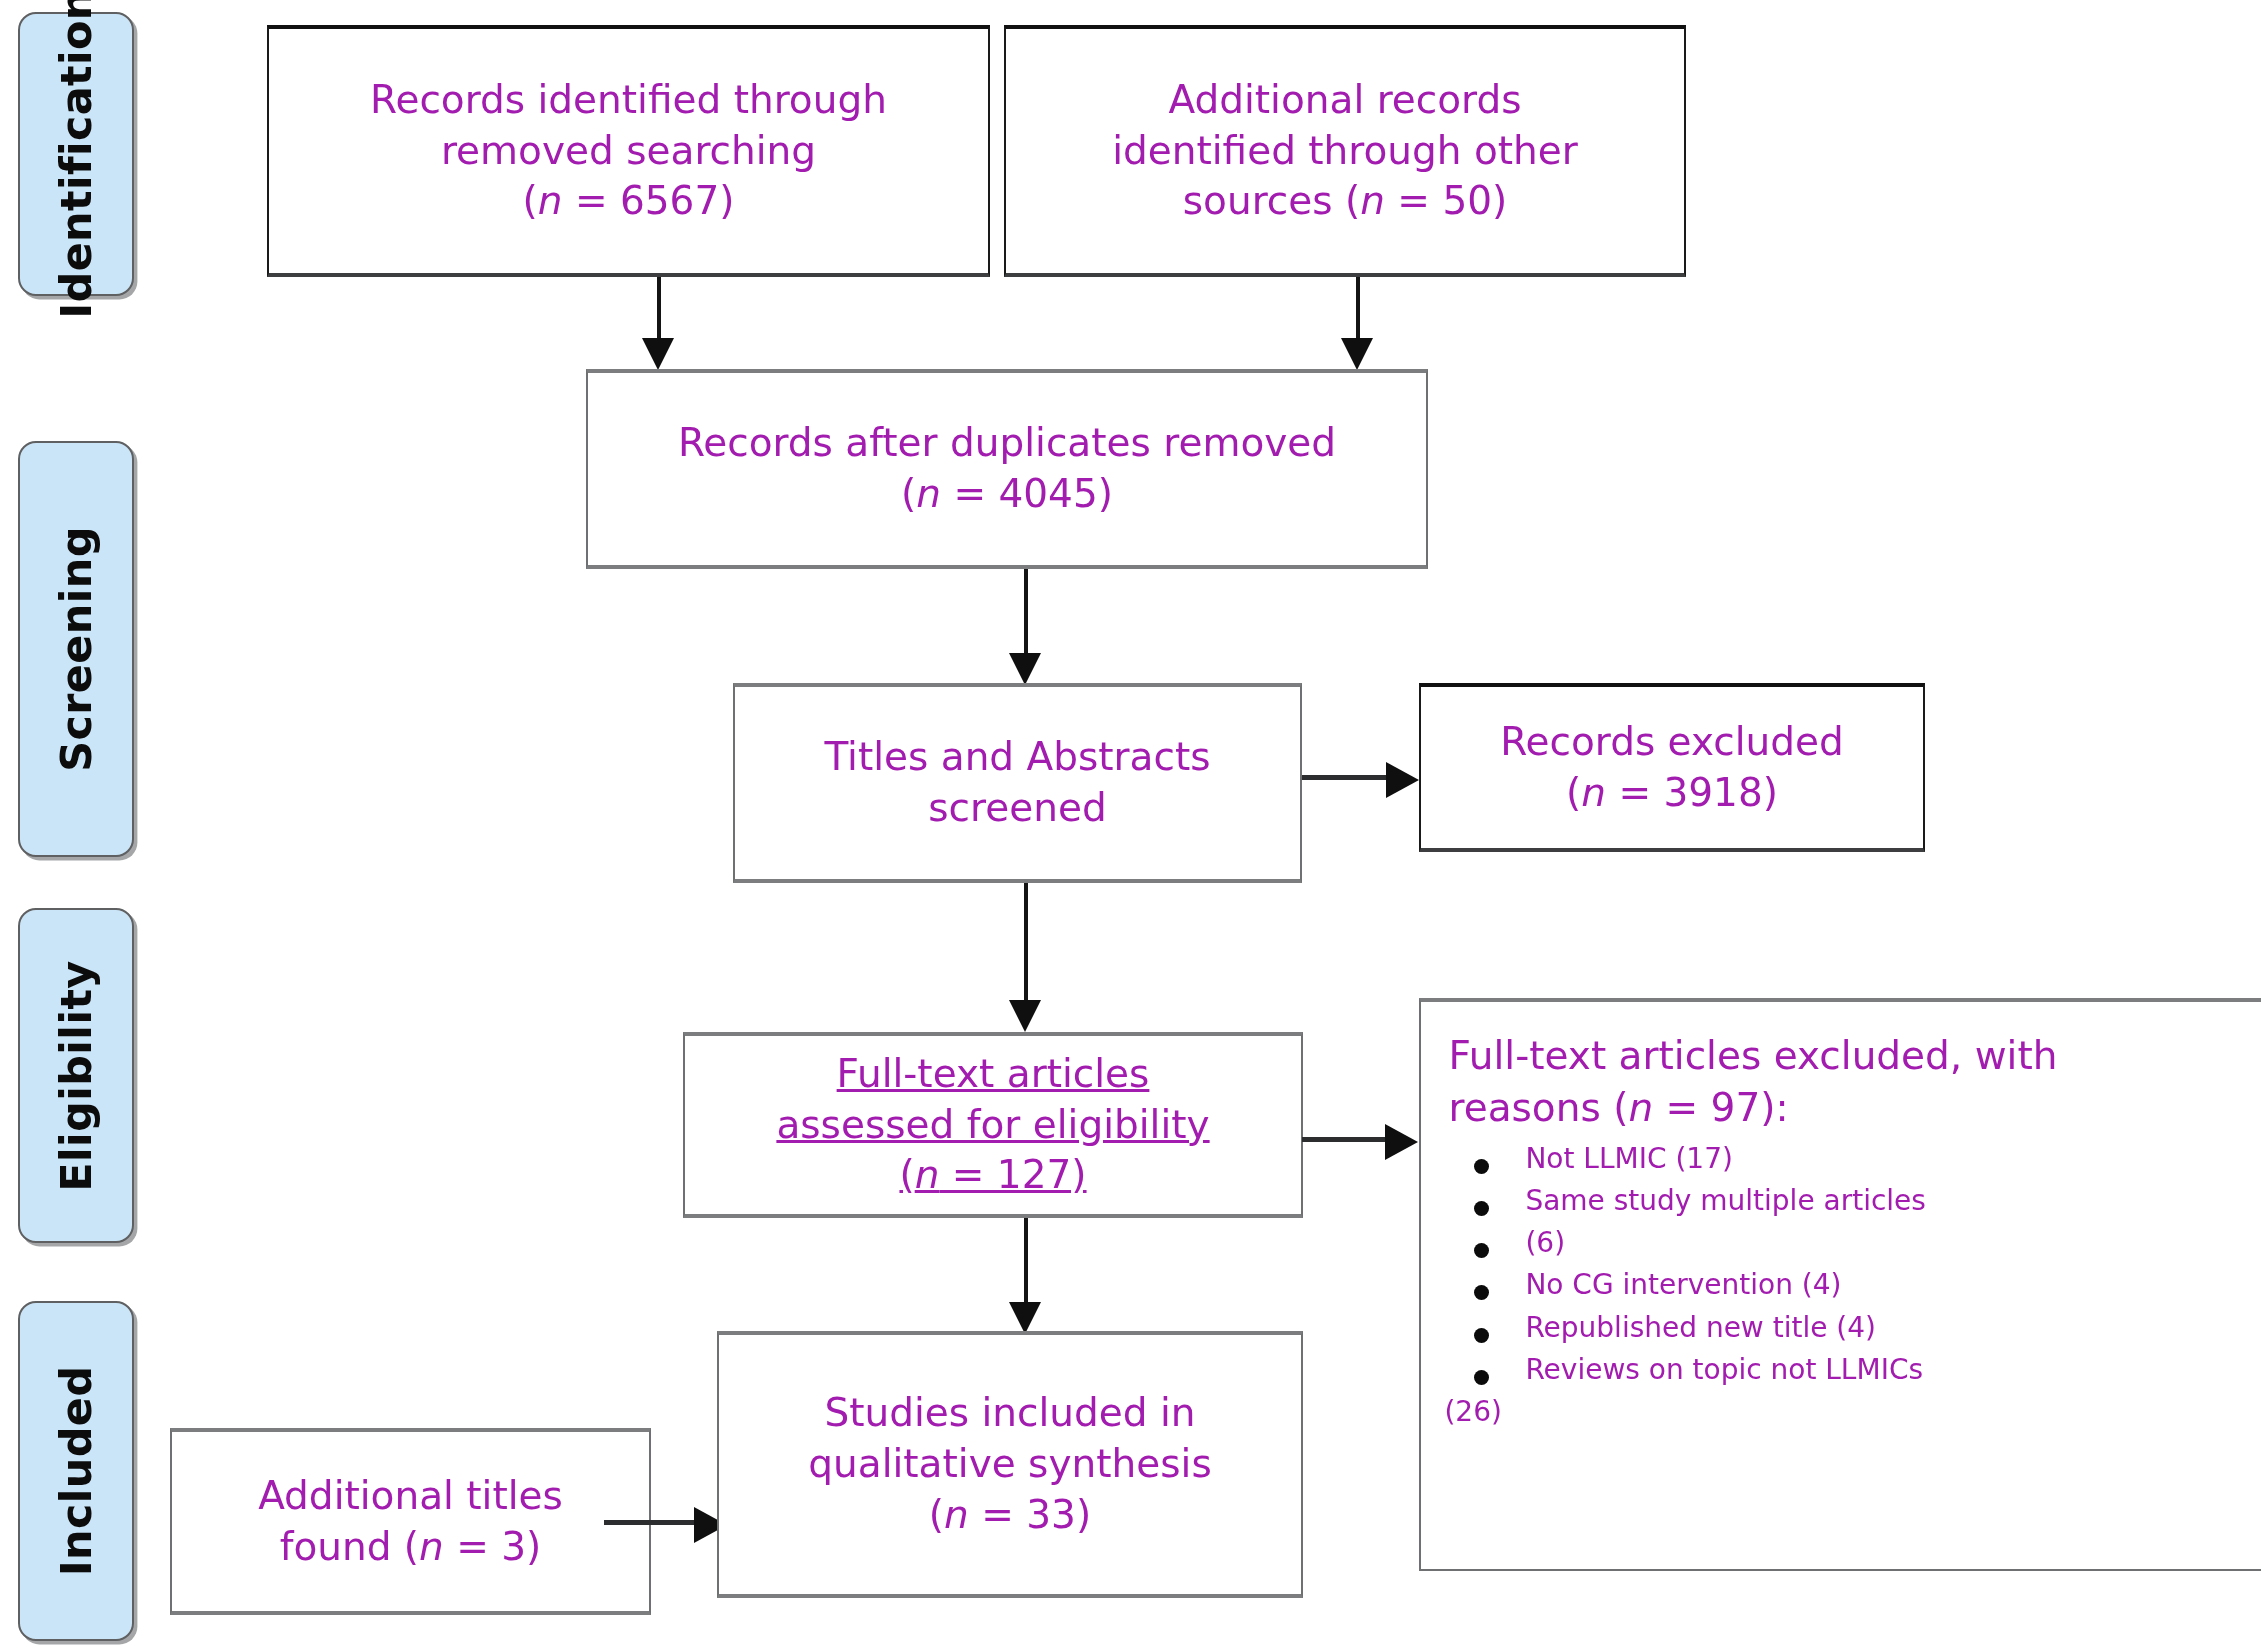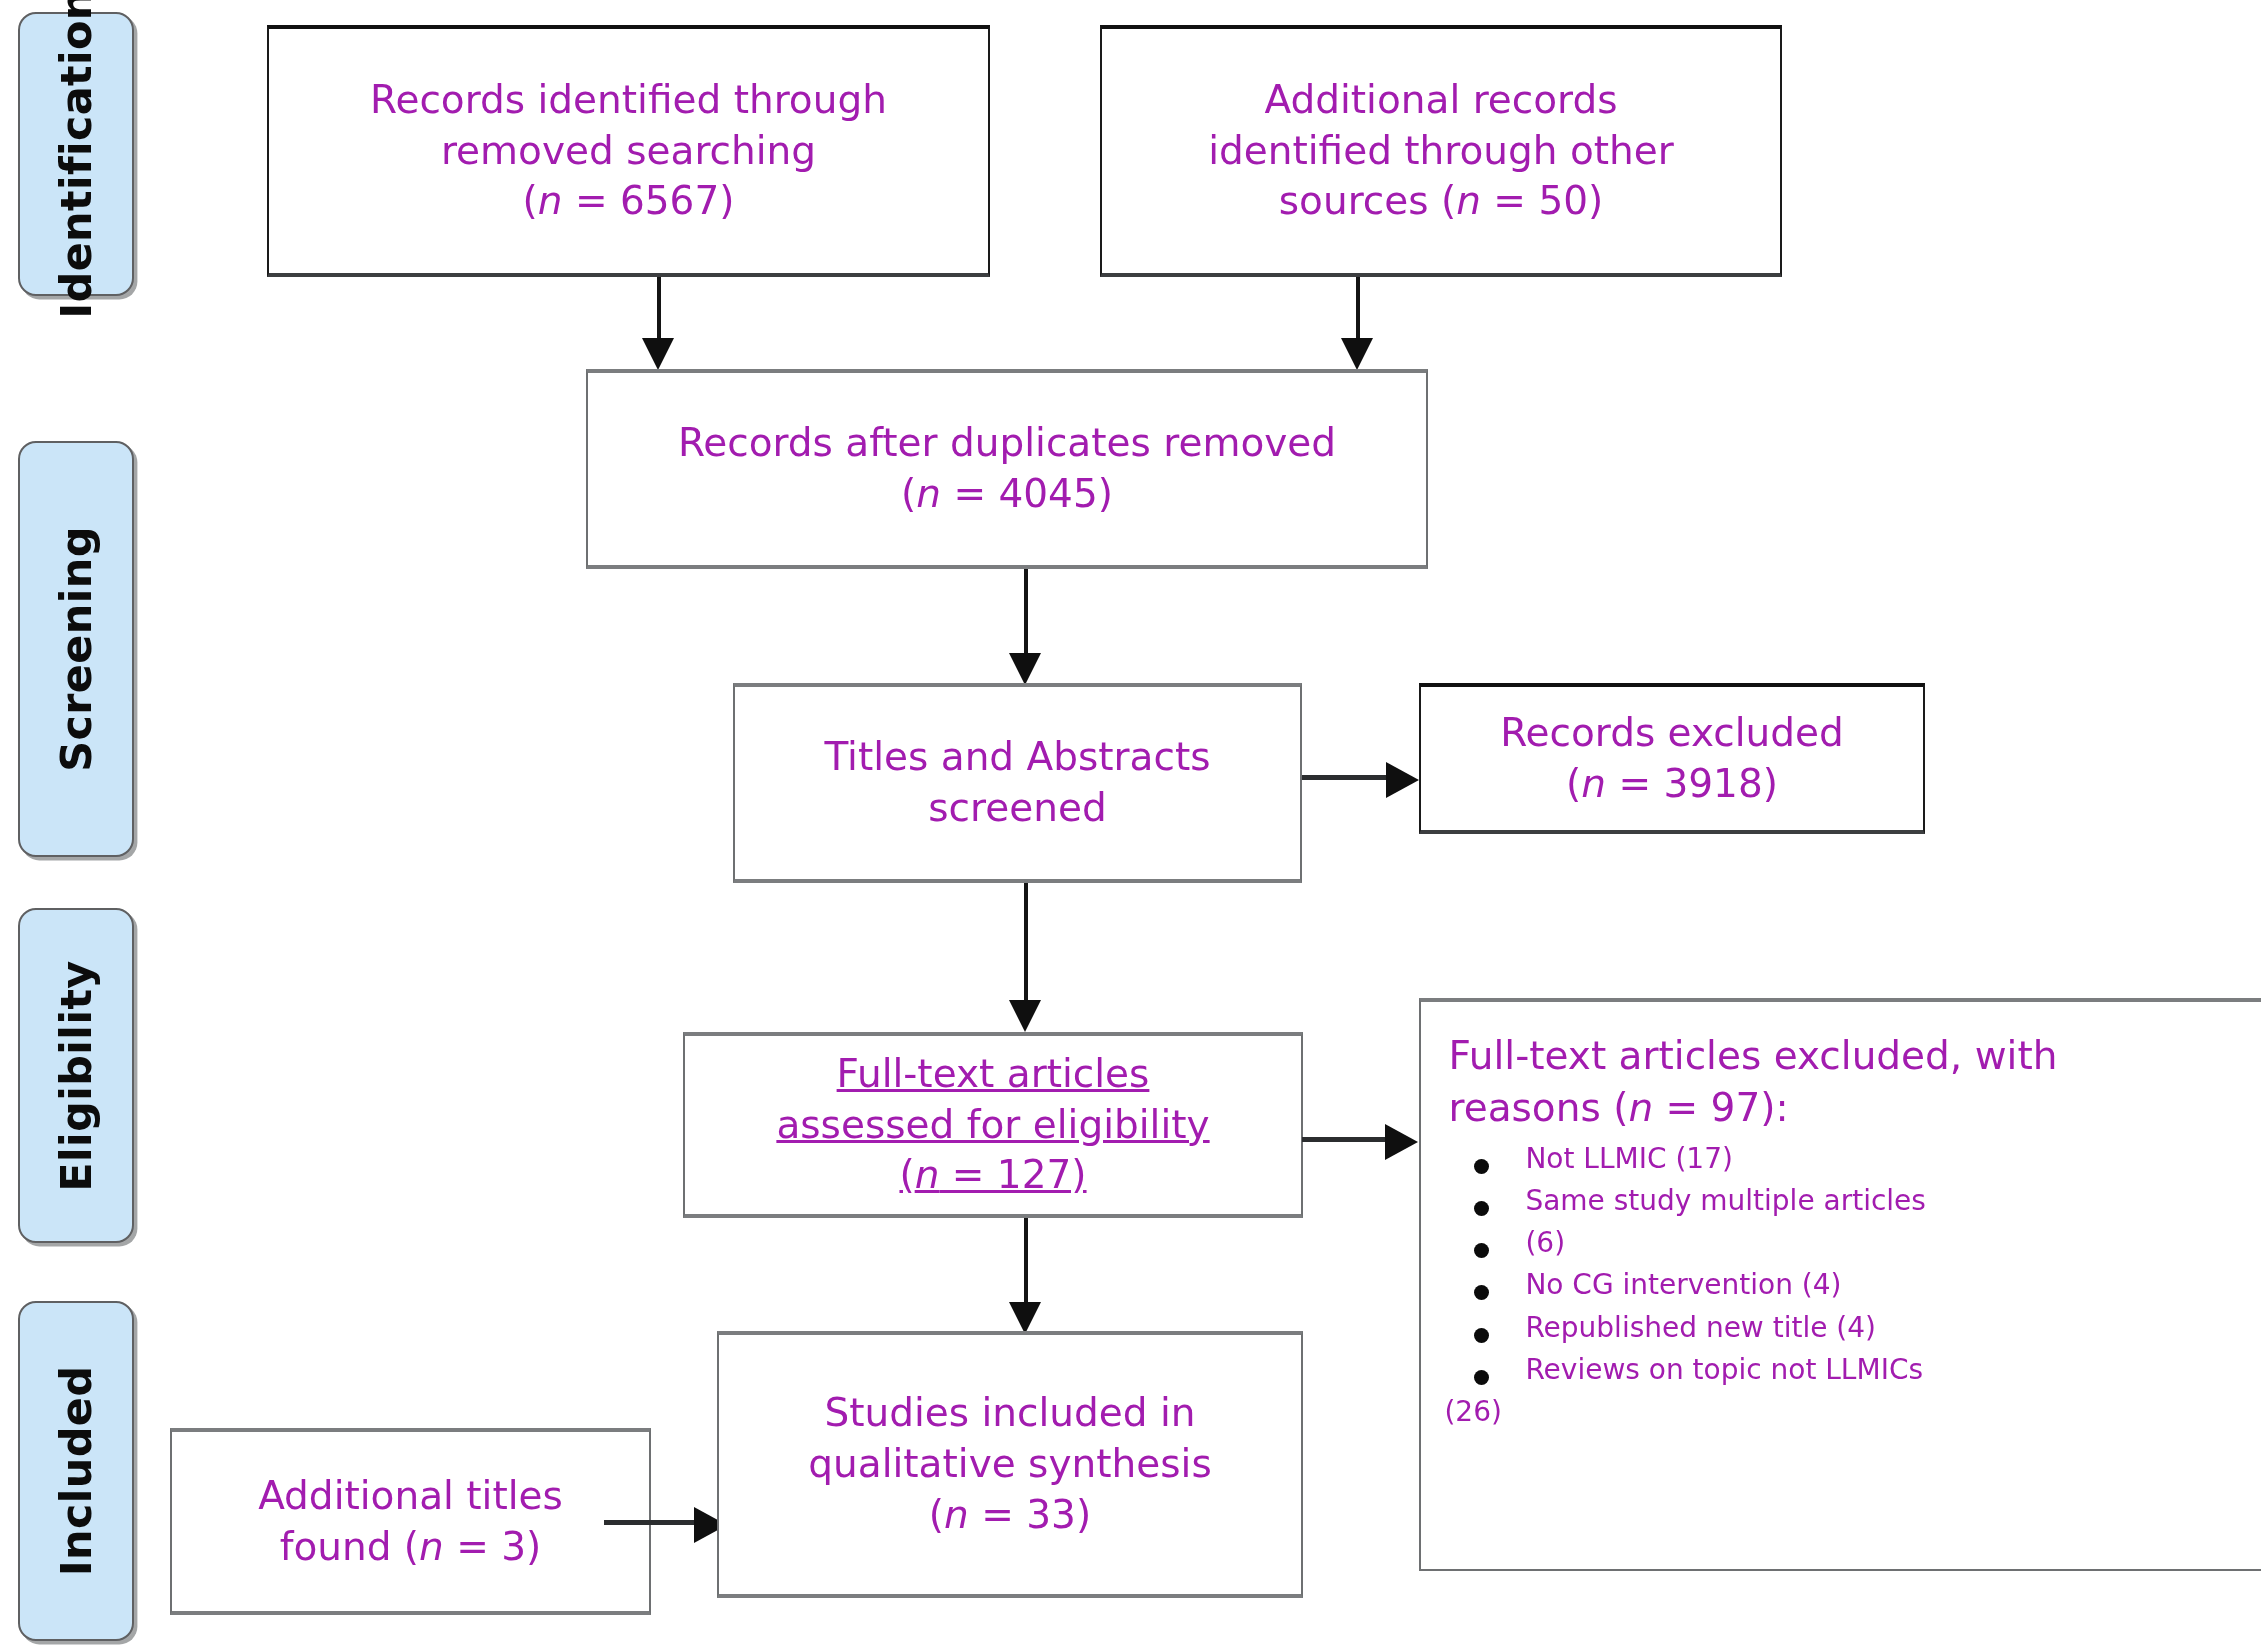--- a/index.html
+++ b/index.html
@@ -138,21 +138,21 @@
   </div>
 
   <div class="node sharp" style="left:267px; top:25px; width:723px; height:252px;">
     <span class="txt">
       <span>Records identified through</span><br>
       <span>removed searching</span><br>
       <span><span>(</span><em>n</em><span> = 6567)</span></span>
     </span>
   </div>
 
-  <div class="node sharp" style="left:1100px; top:25px; width:682px; height:252px;">
+  <div class="node sharp" style="left:1004px; top:25px; width:682px; height:252px;">
     <span class="txt">
       <span>Additional records</span><br>
       <span>identified through other</span><br>
       <span><span>sources (</span><em>n</em><span> = 50)</span></span>
     </span>
   </div>
 
   <div class="vline" style="left:657px; top:277px; height:66px;"></div>
   <div class="arrow-down" style="left:642px; top:338px;"></div>
 
@@ -172,21 +172,21 @@
   <div class="node" style="left:733px; top:683px; width:569px; height:200px;">
     <span class="txt">
       <span>Titles and Abstracts</span><br>
       <span>screened</span>
     </span>
   </div>
 
   <div class="hline" style="left:1302px; top:775px; width:90px;"></div>
   <div class="arrow-right" style="left:1386px; top:762px;"></div>
 
-  <div class="node sharp" style="left:1419px; top:683px; width:506px; height:151px;">
+  <div class="node sharp" style="left:1419px; top:683px; width:506px; height:169px;">
     <span class="txt">
       <span>Records excluded</span><br>
       <span><span>(</span><em>n</em><span> = 3918)</span></span>
     </span>
   </div>
 
   <div class="vline" style="left:1024px; top:883px; height:124px;"></div>
   <div class="arrow-down" style="left:1009px; top:1000px;"></div>
 
   <div class="node" style="left:683px; top:1032px; width:620px; height:186px;text-decoration:underline;">

